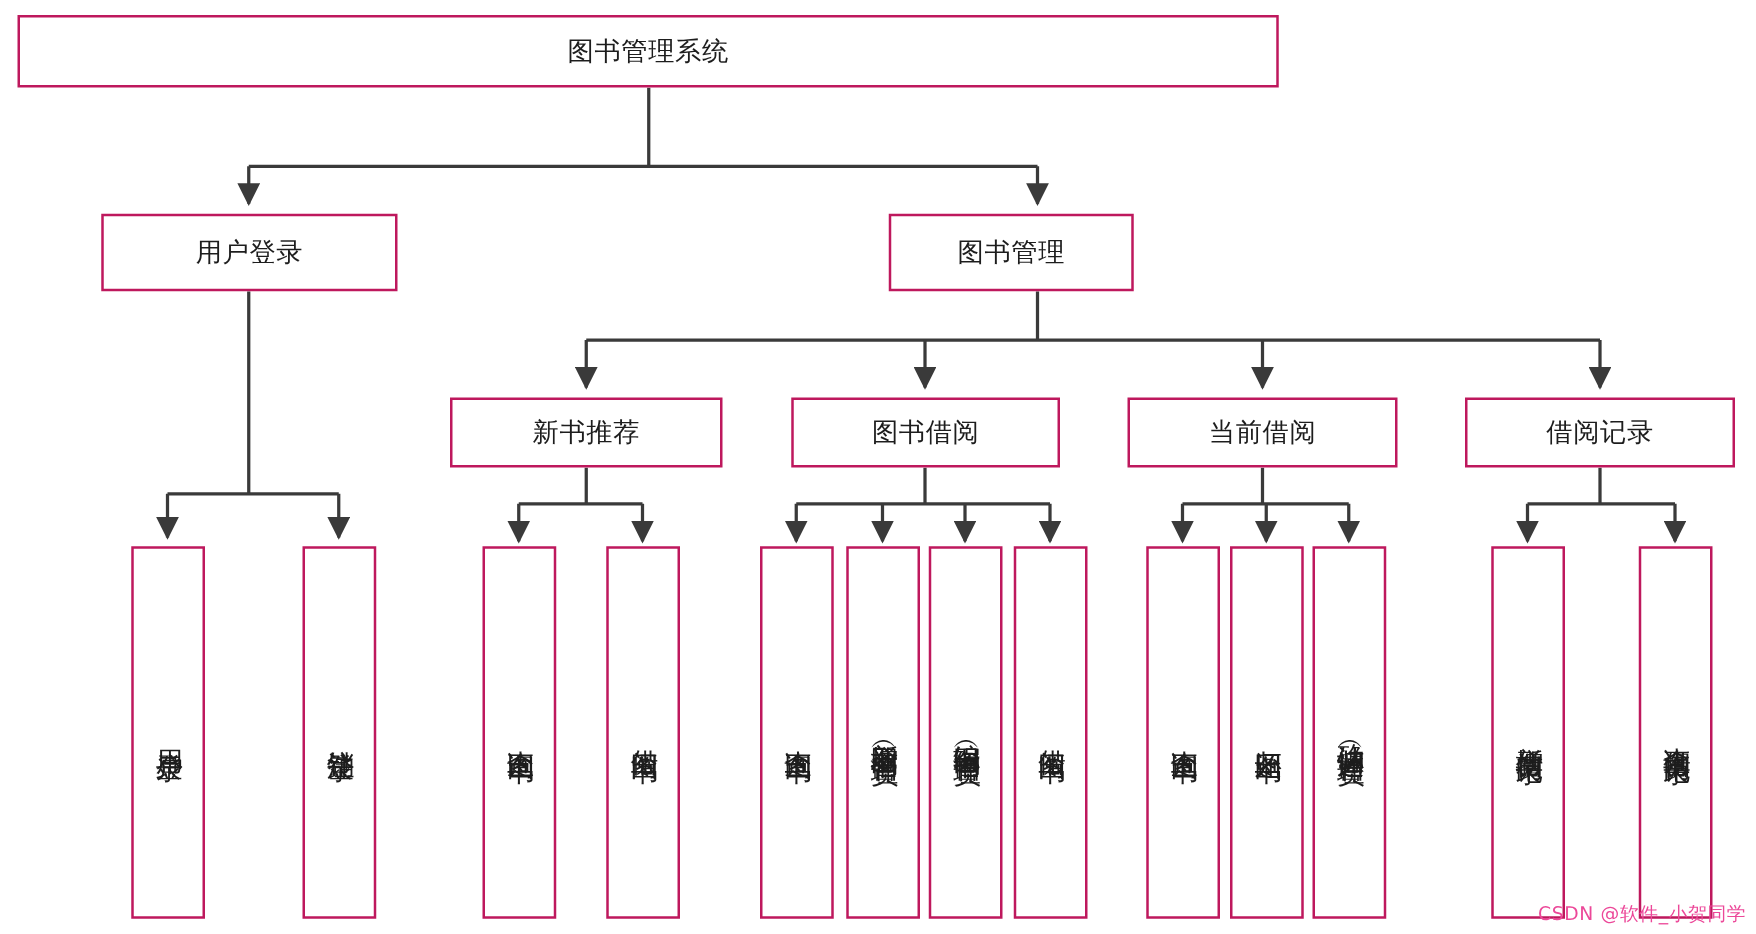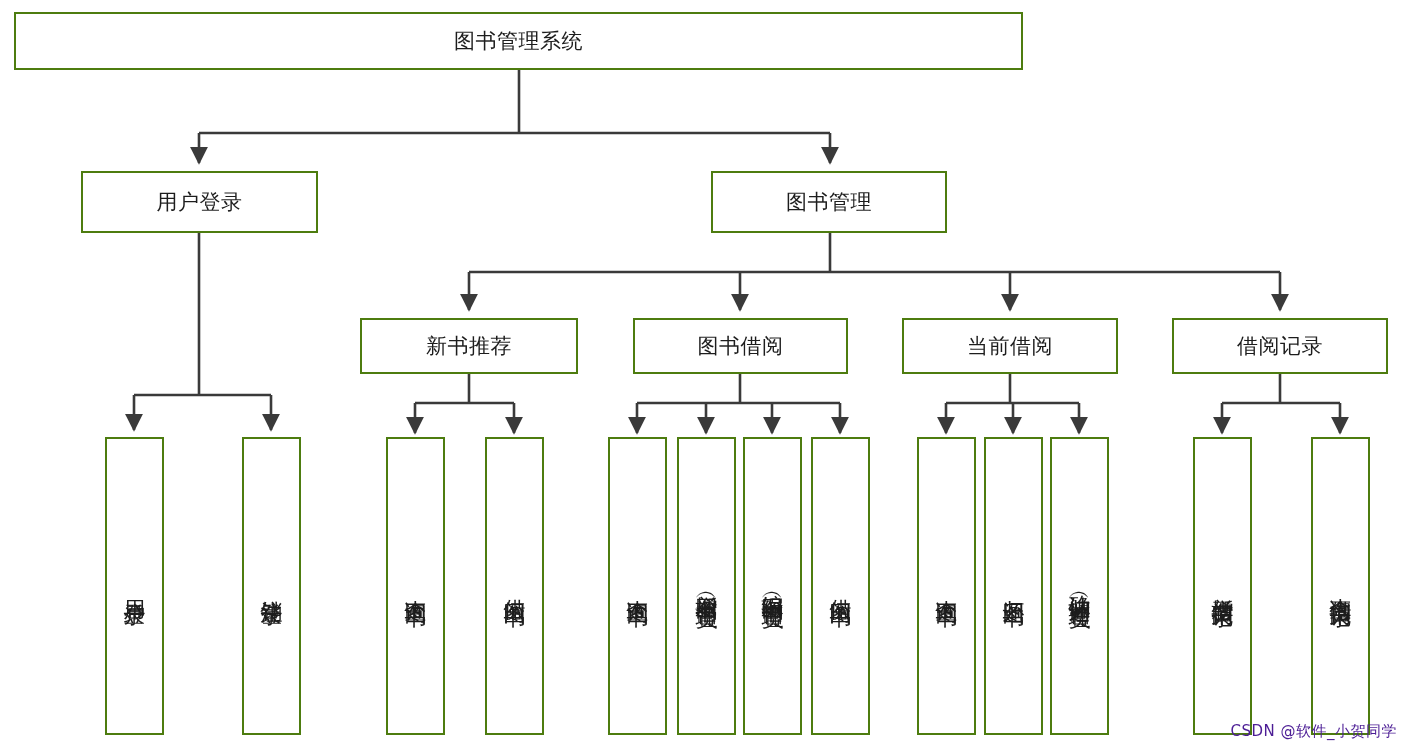--- a/index.html
+++ b/index.html
@@ -22,21 +22,21 @@
     position: absolute;
     left: 0;
     top: 0;
     width: 1405px;
     height: 747px;
     pointer-events: none;
   }
   .node {
     position: absolute;
     box-sizing: border-box;
-    border: 2px solid #4d7c0f;
+    border: 2px solid #be185d;
     background: #ffffff;
     display: flex;
     align-items: center;
     justify-content: center;
     color: #1d1d1d;
     line-height: 1.18;
     text-align: center;
   }
   .node .label {
     display: block;
@@ -58,21 +58,21 @@
     font-size: 22px;
     letter-spacing: 2px;
     line-height: 1.0;
     white-space: nowrap;
   }
   #watermark {
     position: absolute;
     right: 8px;
     bottom: 6px;
     font-size: 15px;
-    color: #4c1d95;
+    color: #ec4899;
     white-space: nowrap;
     letter-spacing: 0.5px;
   }
 </style>
 </head>
 <body>
 
 <div id="canvas">
 
   <svg id="edges" viewBox="0 0 1405 747" width="1405" height="747">
@@ -125,21 +125,21 @@
     </g>
   </svg>
 
   <div class="node horiz" style="left:14px; top:12px; width:1009px; height:58px;">
     <span class="label">图书管理系统</span>
   </div>
 
   <div class="node horiz" style="left:81px; top:171px; width:237px; height:62px;">
     <span class="label">用户登录</span>
   </div>
-  <div class="node horiz" style="left:711px; top:171px; width:236px; height:62px;align-items:center;">
+  <div class="node horiz" style="left:711px; top:171px; width:196px; height:62px;align-items:center;">
     <span class="label">图书管理</span>
   </div>
 
   <div class="node horiz" style="left:633px; top:318px; width:215px; height:56px;">
     <span class="label">图书借阅</span>
   </div>
   <div class="node horiz" style="left:360px; top:318px; width:218px; height:56px;">
     <span class="label">新书推荐</span>
   </div>
   <div class="node horiz" style="left:902px; top:318px; width:216px; height:56px;">

